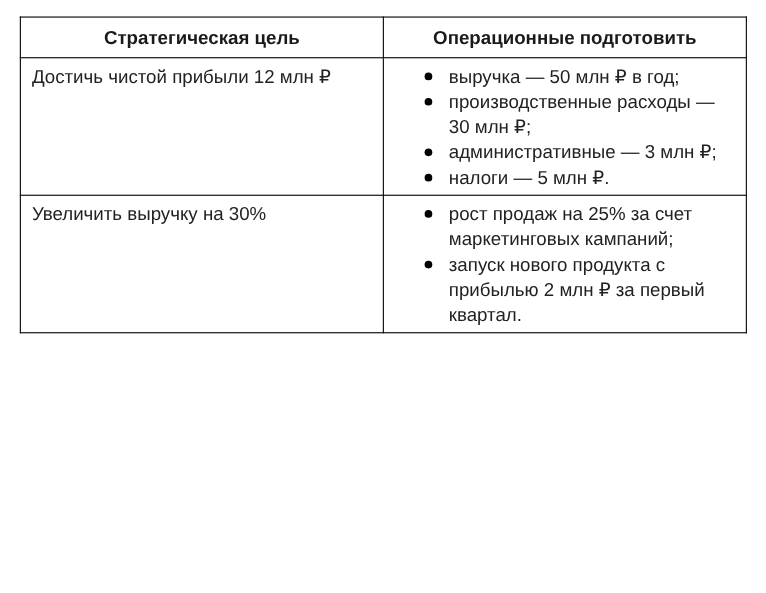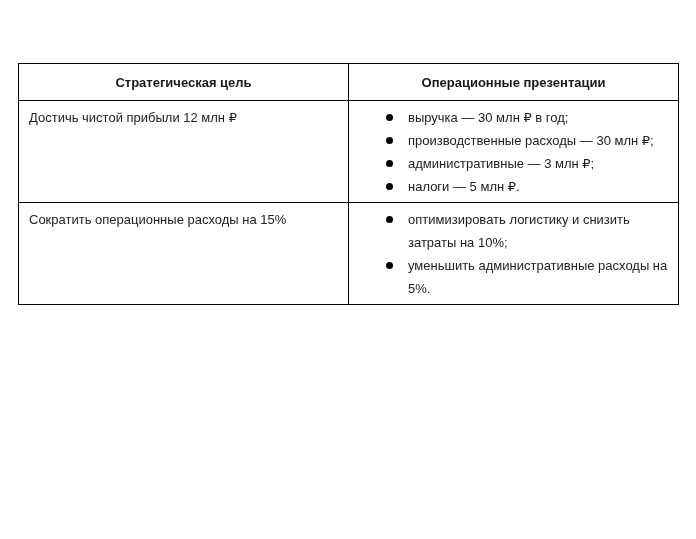--- a/index.html
+++ b/index.html
@@ -17,23 +17,22 @@
     overflow: hidden;
   }
   table.doc-table {
     position: absolute;
     left: 18px;
     top: 15px;
     width: 660px;
     border-collapse: collapse;
     table-layout: fixed;
     color: #222222;
-    font-size: 13px;
+    font-size: 17px;
     line-height: 23px;
-    margin-top: 48px;
   }
   table.doc-table th,
   table.doc-table td {
     border: 1.5px solid #000000;
     vertical-align: top;
   }
   table.doc-table col { width: 330px; }
   th.header-cell {
     font-weight: bold;
     text-align: center;
@@ -71,39 +70,39 @@
 
 <div class="page">
   <table class="doc-table">
     <colgroup>
         <col>
         <col>
       </colgroup>
     <thead>
       <tr>
         <th class="header-cell">Стратегическая цель</th>
-        <th class="header-cell">Операционные презентации</th>
+        <th class="header-cell">Операционные подготовить</th>
       </tr>
     </thead>
     <tbody>
       <tr>
         <td class="goal-cell">Достичь чистой прибыли 12 млн ₽</td>
         <td class="indicators-cell">
           <ul class="bullet-list">
-            <li><span class="bullet-dot"></span><span>выручка — 30 млн ₽ в год;</span></li>
+            <li><span class="bullet-dot"></span><span>выручка — 50 млн ₽ в год;</span></li>
             <li><span class="bullet-dot"></span><span>производственные расходы — 30 млн ₽;</span></li>
             <li><span class="bullet-dot"></span><span>административные — 3 млн ₽;</span></li>
             <li><span class="bullet-dot"></span><span>налоги — 5 млн ₽.</span></li>
           </ul>
         </td>
       </tr>
       <tr>
-        <td class="goal-cell">Сократить операционные расходы на 15%</td>
+        <td class="goal-cell">Увеличить выручку на 30%</td>
         <td class="indicators-cell">
           <ul class="bullet-list">
-            <li><span class="bullet-dot"></span><span>оптимизировать логистику и снизить затраты на 10%;</span></li>
-            <li><span class="bullet-dot"></span><span>уменьшить административные расходы на 5%.</span></li>
+            <li><span class="bullet-dot"></span><span>рост продаж на 25% за счет маркетинговых кампаний;</span></li>
+            <li><span class="bullet-dot"></span><span>запуск нового продукта с прибылью 2 млн ₽ за первый квартал.</span></li>
           </ul>
         </td>
       </tr>
     </tbody>
   </table>
 </div>
 
 </body></html>

